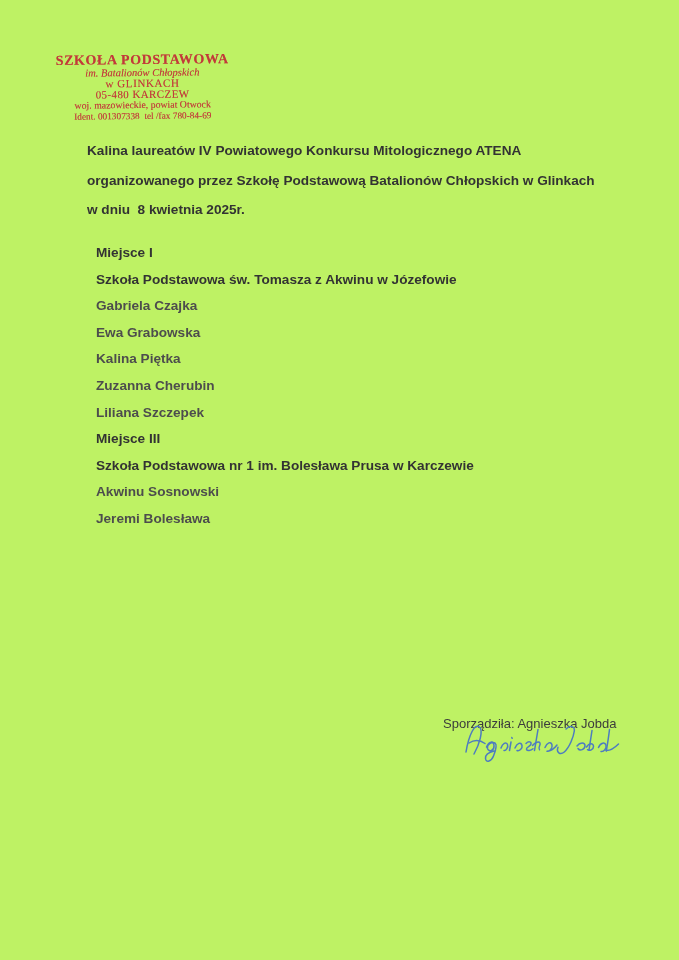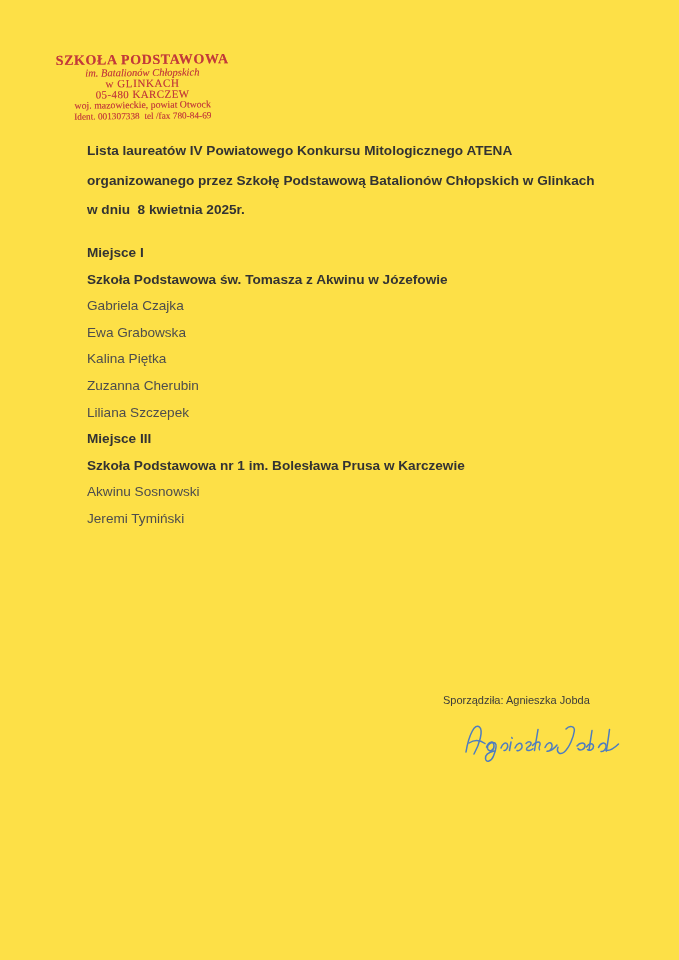--- a/index.html
+++ b/index.html
@@ -5,21 +5,21 @@
   html, body {
     margin: 0;
     padding: 0;
     background: #e8e8e8;
   }
   .page {
     position: relative;
     width: 679px;
     height: 960px;
     margin: 0 auto;
-    background: #fde047;
+    background: #bef264;
     overflow: hidden;
     font-family: "Liberation Sans", sans-serif;
     color: #3a3a3a;
   }
 
   
   .stamp {
     position: absolute;
     left: 40px;
     top: 52px;
@@ -57,37 +57,38 @@
   .results {
     position: absolute;
     left: 87px;
     top: 240px;
     width: 540px;
     font-size: 13.6px;
   }
   .results .line {
     line-height: 26.6px;
     white-space: pre;
+    margin-left: 9px;
   }
   .results .place,
   .results .school {
     font-weight: bold;
     color: #333333;
   }
   .results .laureate {
-    font-weight: normal;
+    font-weight: bold;
     color: #4d4d4d;
   }
 
   
   .prepared-by {
     position: absolute;
     left: 443px;
-    top: 694px;
-    font-size: 11px;
+    top: 716px;
+    font-size: 13px;
     color: #3c3c3c;
     white-space: pre;
   }
   .signature {
     position: absolute;
     left: 460px;
     top: 716px;
     width: 165px;
     height: 52px;
   }
@@ -101,40 +102,40 @@
   <div class="stamp">
     <div class="s1">SZKOŁA PODSTAWOWA</div>
     <div class="s2">im. Batalionów Chłopskich</div>
     <div class="s3">w GLINKACH</div>
     <div class="s4">05-480 KARCZEW</div>
     <div class="s5">woj. mazowieckie, powiat Otwock</div>
     <div class="s6">Ident. 001307338  tel /fax 780-84-69</div>
   </div>
 
   <div class="heading">
-    <div class="h-line">Lista laureatów IV Powiatowego Konkursu Mitologicznego ATENA</div>
+    <div class="h-line">Kalina laureatów IV Powiatowego Konkursu Mitologicznego ATENA</div>
     <div class="h-line">organizowanego przez Szkołę Podstawową Batalionów Chłopskich w Glinkach</div>
     <div class="h-line">w dniu  8 kwietnia 2025r.</div>
   </div>
 
   <div class="results">
 
     <div class="line place">Miejsce I</div>
     <div class="line school">Szkoła Podstawowa św. Tomasza z Akwinu w Józefowie</div>
     <div class="line laureate">Gabriela Czajka</div>
     <div class="line laureate">Ewa Grabowska</div>
 
     <div class="line laureate">Kalina Piętka</div>
     <div class="line laureate">Zuzanna Cherubin</div>
     <div class="line laureate">Liliana Szczepek</div>
 
     <div class="line place">Miejsce III</div>
     <div class="line school">Szkoła Podstawowa nr 1 im. Bolesława Prusa w Karczewie</div>
     <div class="line laureate">Akwinu Sosnowski</div>
-    <div class="line laureate">Jeremi Tymiński</div>
+    <div class="line laureate">Jeremi Bolesława</div>
 
   </div>
 
   <div class="prepared-by">Sporządziła: Agnieszka Jobda</div>
 
   <div class="signature" title="Agnieszka Jobda">
     <svg viewBox="0 0 165 52" xmlns="http://www.w3.org/2000/svg">
       <g fill="none" stroke="#4d7cc0" stroke-width="1.5" stroke-linecap="round" stroke-linejoin="round">
 
         <path d="M6 36 C9 18 15 7 19.5 11 C23.5 14.5 19.5 28 14 38"></path>

